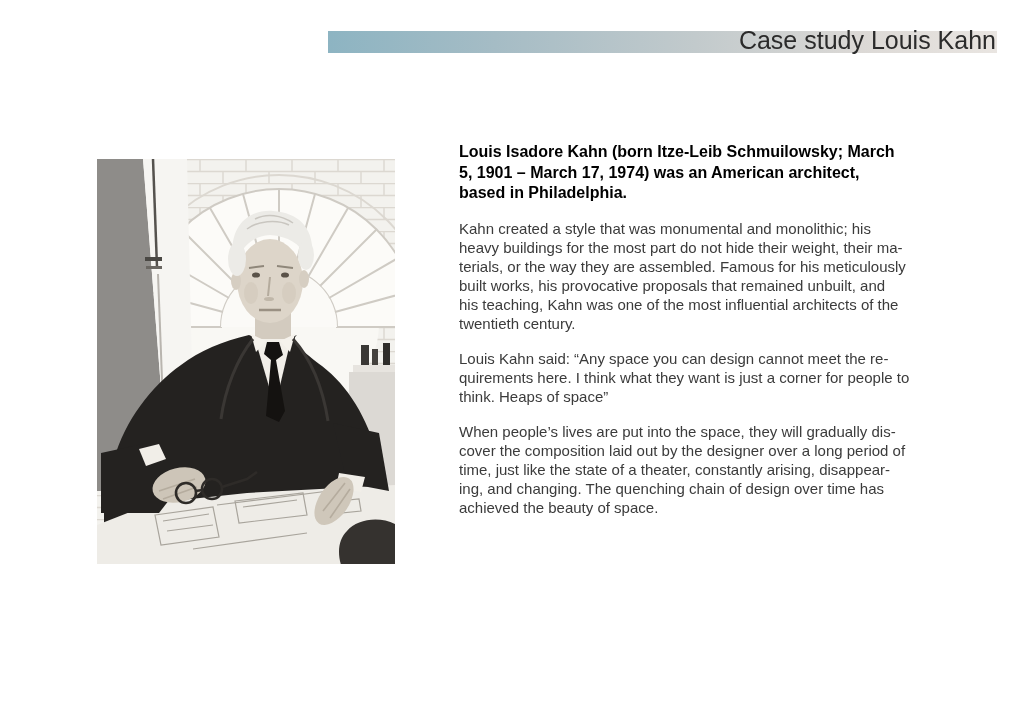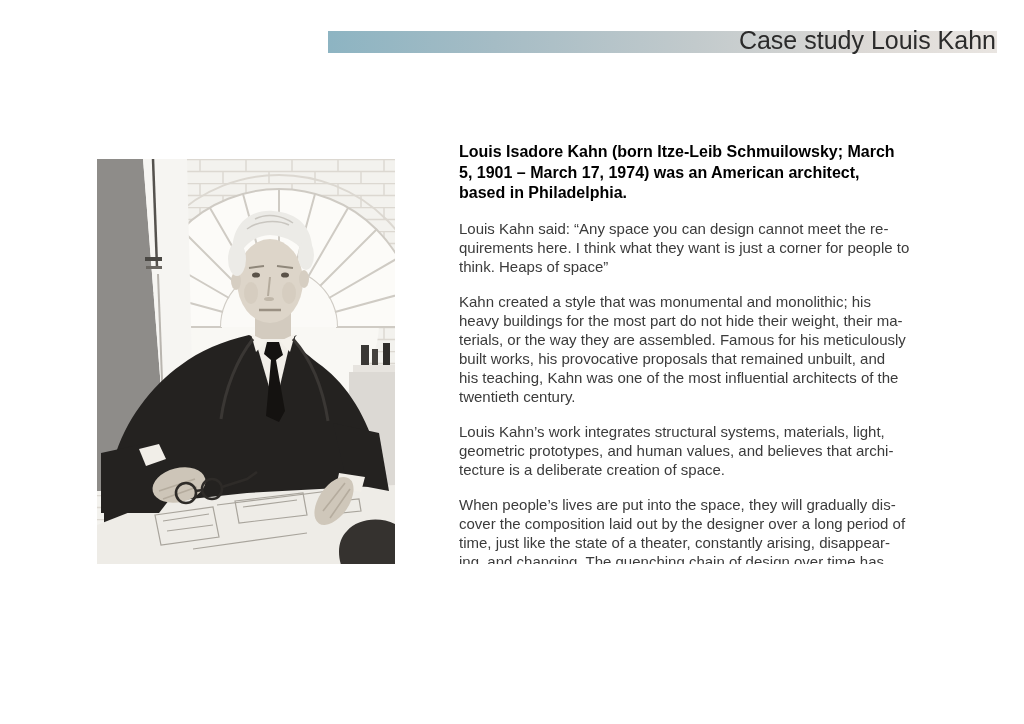--- a/index.html
+++ b/index.html
@@ -163,32 +163,29 @@
       </g>
 
       <path d="M250 372 C260 360 282 357 298 365 L298 406 L244 406 C240 392 242 380 250 372 Z" fill="#35322f"></path>
     </svg>
   </figure>
 
   <main class="article">
     <p class="lead">Louis Isadore Kahn (born Itze-Leib Schmuilowsky; March
 5, 1901 – March 17, 1974) was an American architect,
 based in Philadelphia.</p>
-    <p class="body-para">Louis Kahn said: “Any space you can design cannot meet the re-
-quirements here. I think what they want is just a corner for people to
-think. Heaps of space”</p>
     <p class="body-para">Kahn created a style that was monumental and monolithic; his
 heavy buildings for the most part do not hide their weight, their ma-
 terials, or the way they are assembled. Famous for his meticulously
 built works, his provocative proposals that remained unbuilt, and
 his teaching, Kahn was one of the most influential architects of the
 twentieth century.</p>
-    <p class="body-para">Louis Kahn’s work integrates structural systems, materials, light,
-geometric prototypes, and human values, and believes that archi-
-tecture is a deliberate creation of space.</p>
+    <p class="body-para">Louis Kahn said: “Any space you can design cannot meet the re-
+quirements here. I think what they want is just a corner for people to
+think. Heaps of space”</p>
     <p class="body-para">When people’s lives are put into the space, they will gradually dis-
 cover the composition laid out by the designer over a long period of
 time, just like the state of a theater, constantly arising, disappear-
 ing, and changing. The quenching chain of design over time has
 achieved the beauty of space.</p>
   </main>
 
   <div class="footer-bar"></div>
   <div class="page-number">13</div>
 

